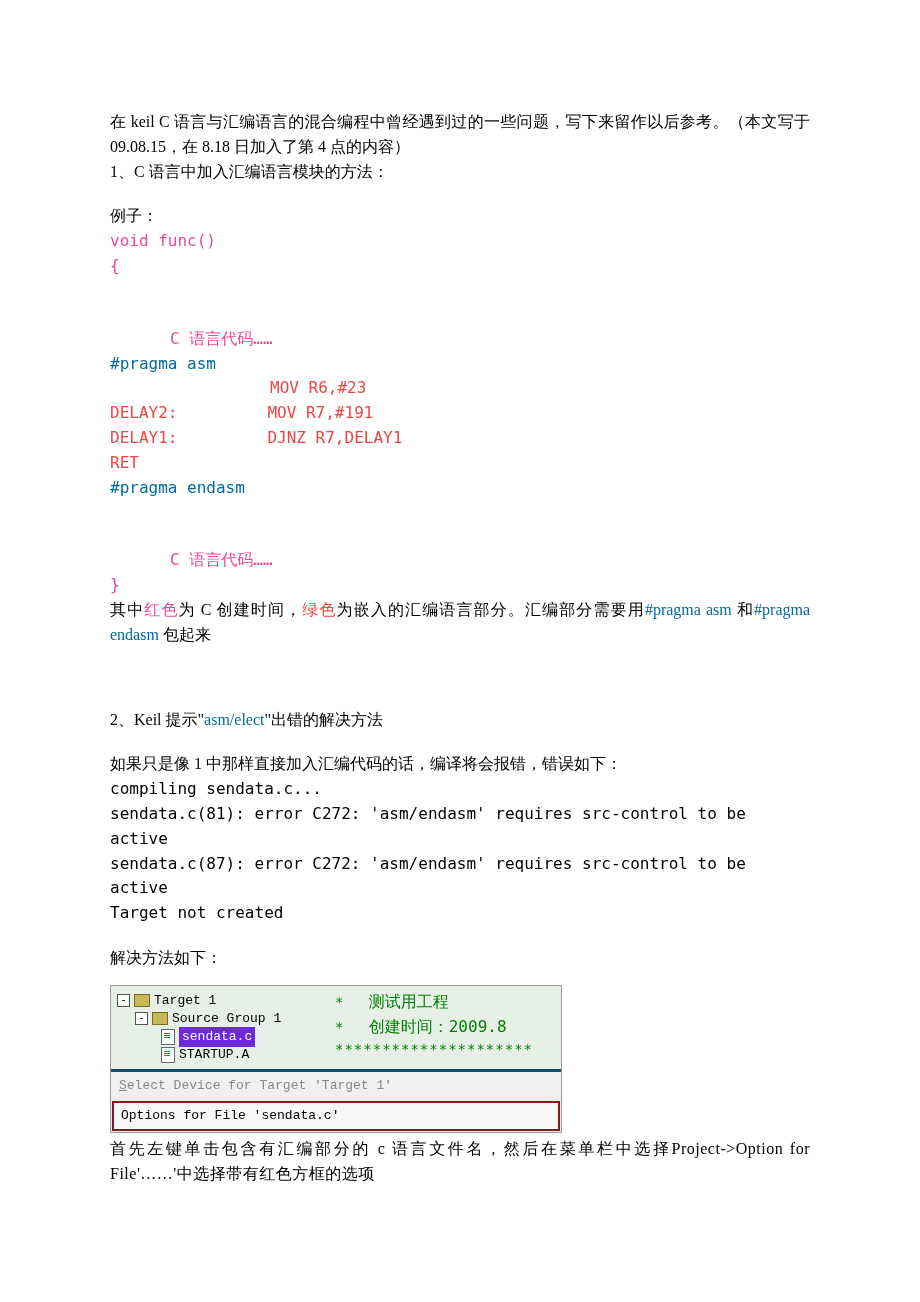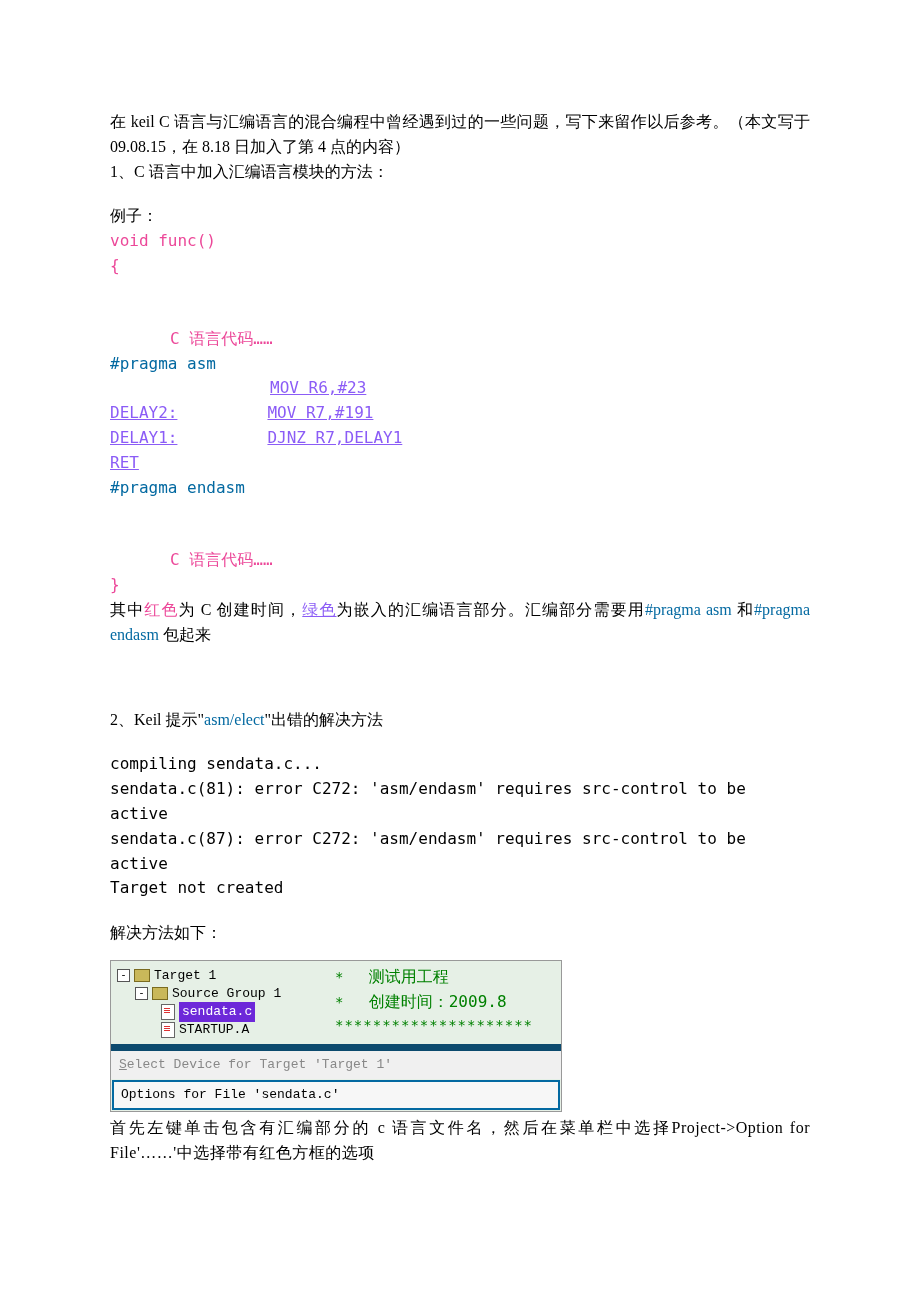--- a/index.html
+++ b/index.html
@@ -10,21 +10,21 @@
     font-size: 16px;
     color: #000;
     width: 920px;
   }
   .page {
     padding: 110px 110px 40px 110px;
     line-height: 1.55;
   }
   .justify { text-align: justify; }
   .red { color: #ec4899; }
-  .green { color: #8b5cf6; text-decoration: underline; }
+  .green { color: #ef4444; }
   .blue { color: #0369a1; }
   .mono { font-family: "SimSun", monospace; }
   .img-context {
     margin-top: 14px;
     margin-bottom: 4px;
     width: 450px;
     border: 1px solid #999;
     background: #e6f0e6;
     font-family: "Courier New", monospace;
     font-size: 13px;
@@ -43,27 +43,27 @@
   .file-ic::before { content:""; position:absolute; left:2px; top:3px; width:6px; height:1px; background:#d33; box-shadow: 0 2px 0 #d33, 0 4px 0 #d33; }
   .sel { background: #6d28d9; color: #fff; padding: 0 3px; }
   .img-right {
     flex: 1;
     padding: 4px 4px 8px 4px;
     box-sizing: border-box;
   }
   .img-right .star-line { color: #008000; font-family: "SimSun", monospace; font-size: 14px; }
   .menu-row {
     background: #f0f0f0;
-    border-top: 7px solid #0c4a6e;
+    border-top: 3px solid #0c4a6e;
     padding: 4px 8px;
     color: #888;
     font-size: 13px;
   }
   .menu-row.sel-row {
-    border: 2px solid #0369a1;
+    border: 2px solid #7f1d1d;
     background: #f7f7f7;
     color: #000;
     margin: 1px;
     padding: 3px 7px;
   }
   .underline-s { text-decoration: underline; }
   .indent1 { padding-left: 60px; margin-top: 48px; }
   .indent2 { padding-left: 160px; }
 </style>
 </head>
@@ -101,20 +101,21 @@
   </div>
 
   <div style="height:60px;"></div>
 
   <div>
     <span>2、Keil 提示"</span><span class="blue">asm/elect</span><span>"出错的解决方法</span>
   </div>
 
   <div style="height:20px;"></div>
 
+  <div>如果只是像 1 中那样直接加入汇编代码的话，编译将会报错，错误如下：</div>
   <div class="mono">compiling sendata.c...</div>
   <div class="mono">sendata.c(81): error C272: 'asm/endasm' requires src-control to be active</div>
   <div class="mono">sendata.c(87): error C272: 'asm/endasm' requires src-control to be active</div>
   <div class="mono">Target not created</div>
 
   <div style="height:20px;"></div>
   <div>解决方法如下：</div>
 
   <div class="img-context">
     <div class="img-top">

